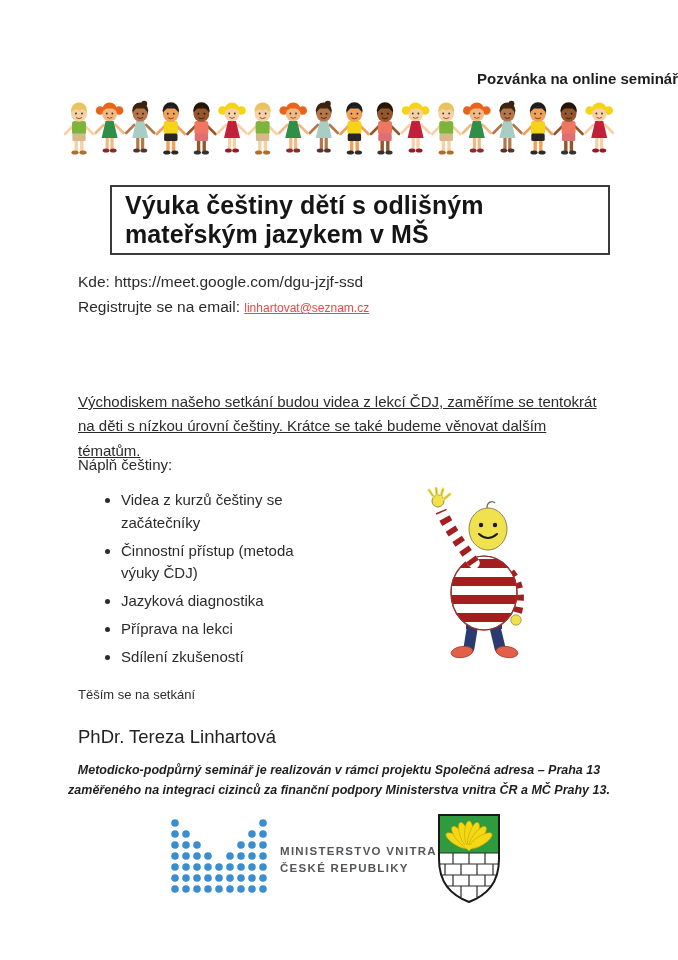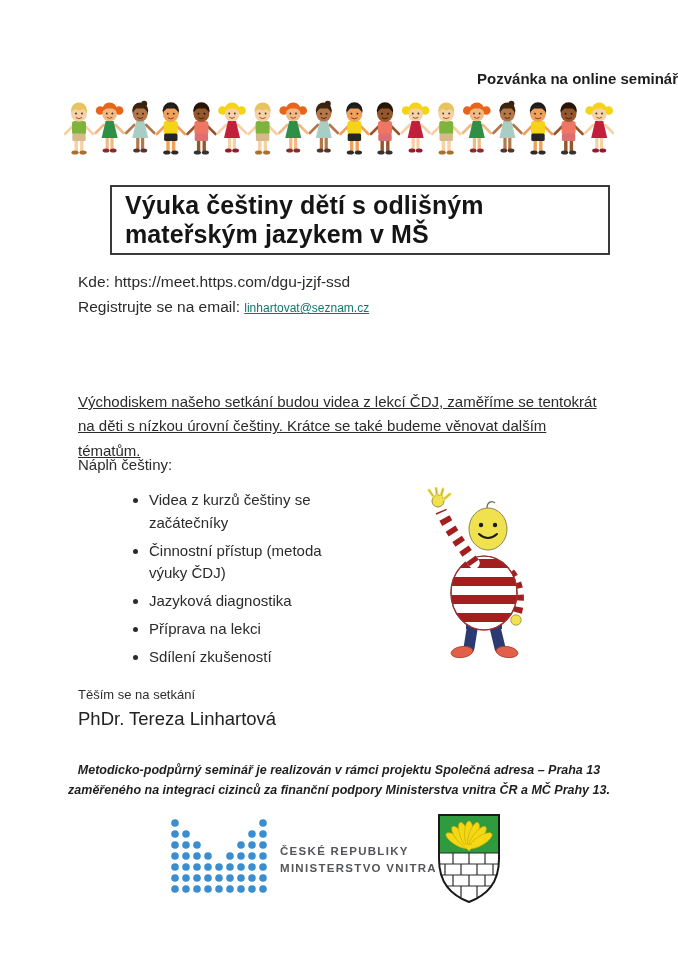--- a/index.html
+++ b/index.html
@@ -23,36 +23,36 @@
     border:2px solid #3a3a3a;
     display:flex; align-items:center;
     padding-left:13px; padding-right:8px;
     font-weight:700; font-size:25px; color:#151515;
     letter-spacing:0.1px;
   }
   .details { position:absolute; top:273px; left:78px; width:530px; }
   .line-when { font-weight:700; font-size:16.5px; color:#141414; margin-bottom:8px; }
   .line-where { font-size:15.5px; color:#2b2b2b; margin-bottom:7px; }
   .line-register { font-size:15.5px; color:#2b2b2b; }
-  .email-link { font-size:12px; color:#0f766e; }
+  .email-link { font-size:12px; color:#ef4444; }
   .intro {
     position:absolute; top:390px; left:78px; width:528px;
     font-size:15px; line-height:1.63; color:#2b2b2b;text-decoration:underline;
   }
   .agenda-heading { position:absolute; top:456px; left:78px; font-size:15px; color:#2b2b2b; }
   .agenda-list {
     position:absolute; top:489px; left:97px; width:228px;
     font-size:15px; color:#2b2b2b; list-style:disc;
     padding-left:24px;
   }
-  .agenda-list li { margin-bottom:5px; line-height:1.52;margin-left:28px; }
+  .agenda-list li { margin-bottom:5px; line-height:1.52; }
   .figure-illustration { position:absolute; top:487px; left:424px; width:110px; height:175px; }
   .closing { position:absolute; top:687px; left:78px; }
   .closing-line1 { font-size:13px; color:#2e2e2e; }
-  .closing-line2 { font-size:18.5px; color:#222; margin-top:6px; }
+  .closing-line2 { font-size:18.5px; color:#222; margin-top:24px; }
   .footer-note {
     position:absolute; top:760px; left:58px; width:562px;
     text-align:center; font-style:italic; font-size:12.5px;
     line-height:1.6; color:#1f1f1f; font-weight:700;
   }
   .logos-row { position:absolute; top:810px; left:0; width:100%; height:100px; }
   .ministry-dots { position:absolute; left:170px; top:8px; }
   .ministry-wordmark {
     position:absolute; left:280px; top:33px;
     font-size:11.5px; font-weight:700; letter-spacing:1.3px;
@@ -187,21 +187,21 @@
       <use href="#kids6" x="183.6"></use>
       <use href="#kids6" x="367.2"></use>
     </svg>
   </div>
 
   <div class="title-box">
     <span>Výuka češtiny dětí s odlišným mateřským jazykem v MŠ</span>
   </div>
 
   <div class="details">
-    <div class="line-where">Kde: https://meet.https.com/dgu-jzjf-ssd</div>
+    <div class="line-where">Kde: https://meet.google.com/dgu-jzjf-ssd</div>
     <div class="line-register"><span>Registrujte se na email: </span><a class="email-link" href="#">linhartovat@seznam.cz</a></div>
   </div>
 
   <div class="intro">Východiskem našeho setkání  budou videa z lekcí ČDJ, zaměříme se tentokrát na děti s nízkou úrovní češtiny. Krátce se také budeme věnovat dalším tématům.</div>
 
   <div class="agenda-heading">Náplň češtiny:</div>
 
   <ul class="agenda-list">
     <li>Videa z kurzů češtiny se začátečníky</li>
     <li>Činnostní přístup (metoda výuky ČDJ)</li>
@@ -308,22 +308,22 @@
           <circle cx="27" cy="71" r="3.8" fill="#3a8ed0"></circle>
           <circle cx="38" cy="71" r="3.8" fill="#3a8ed0"></circle>
           <circle cx="49" cy="71" r="3.8" fill="#3a8ed0"></circle>
           <circle cx="60" cy="71" r="3.8" fill="#3a8ed0"></circle>
           <circle cx="71" cy="71" r="3.8" fill="#3a8ed0"></circle>
           <circle cx="82" cy="71" r="3.8" fill="#3a8ed0"></circle>
           <circle cx="93" cy="71" r="3.8" fill="#3a8ed0"></circle>
         </svg>
     </div>
     <div class="ministry-wordmark">
+      <div>MINISTERSTVO VNITRA</div>
       <div>ČESKÉ REPUBLIKY</div>
-      <div>MINISTERSTVO VNITRA</div>
     </div>
     <div class="coat-of-arms">
       <svg width="64" height="92" viewBox="0 0 64 92">
         <defs>
           <clipPath id="shieldClip">
             <path d="M2,2 H62 V46 C62,70 50,82 32,89 C14,82 2,70 2,46 Z"></path>
           </clipPath>
         </defs>
         <g clip-path="url(#shieldClip)">
           <rect x="0" y="0" width="64" height="92" fill="#ffffff"></rect>

